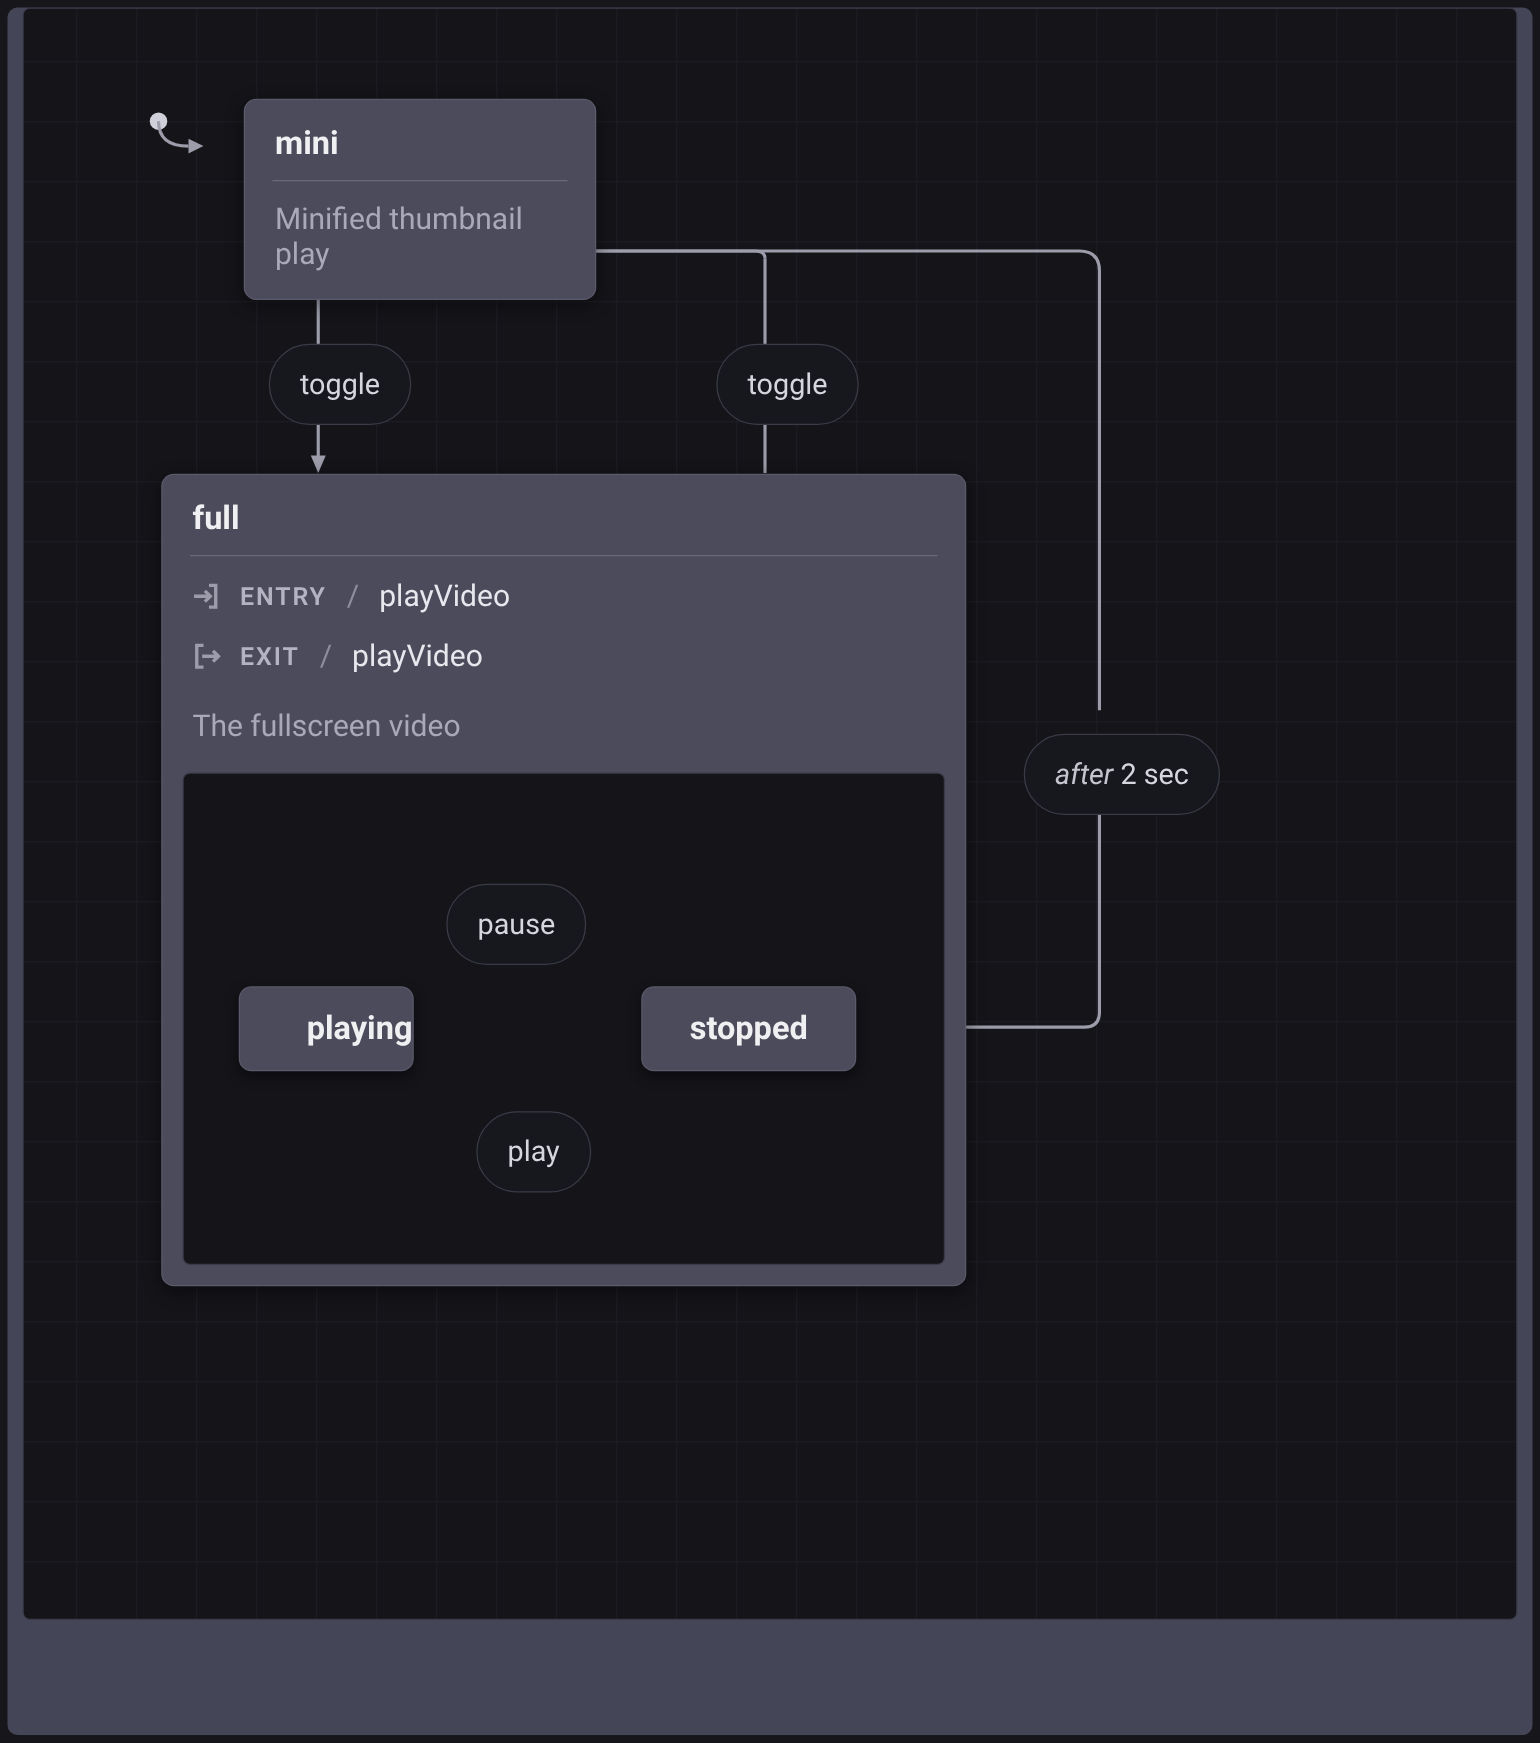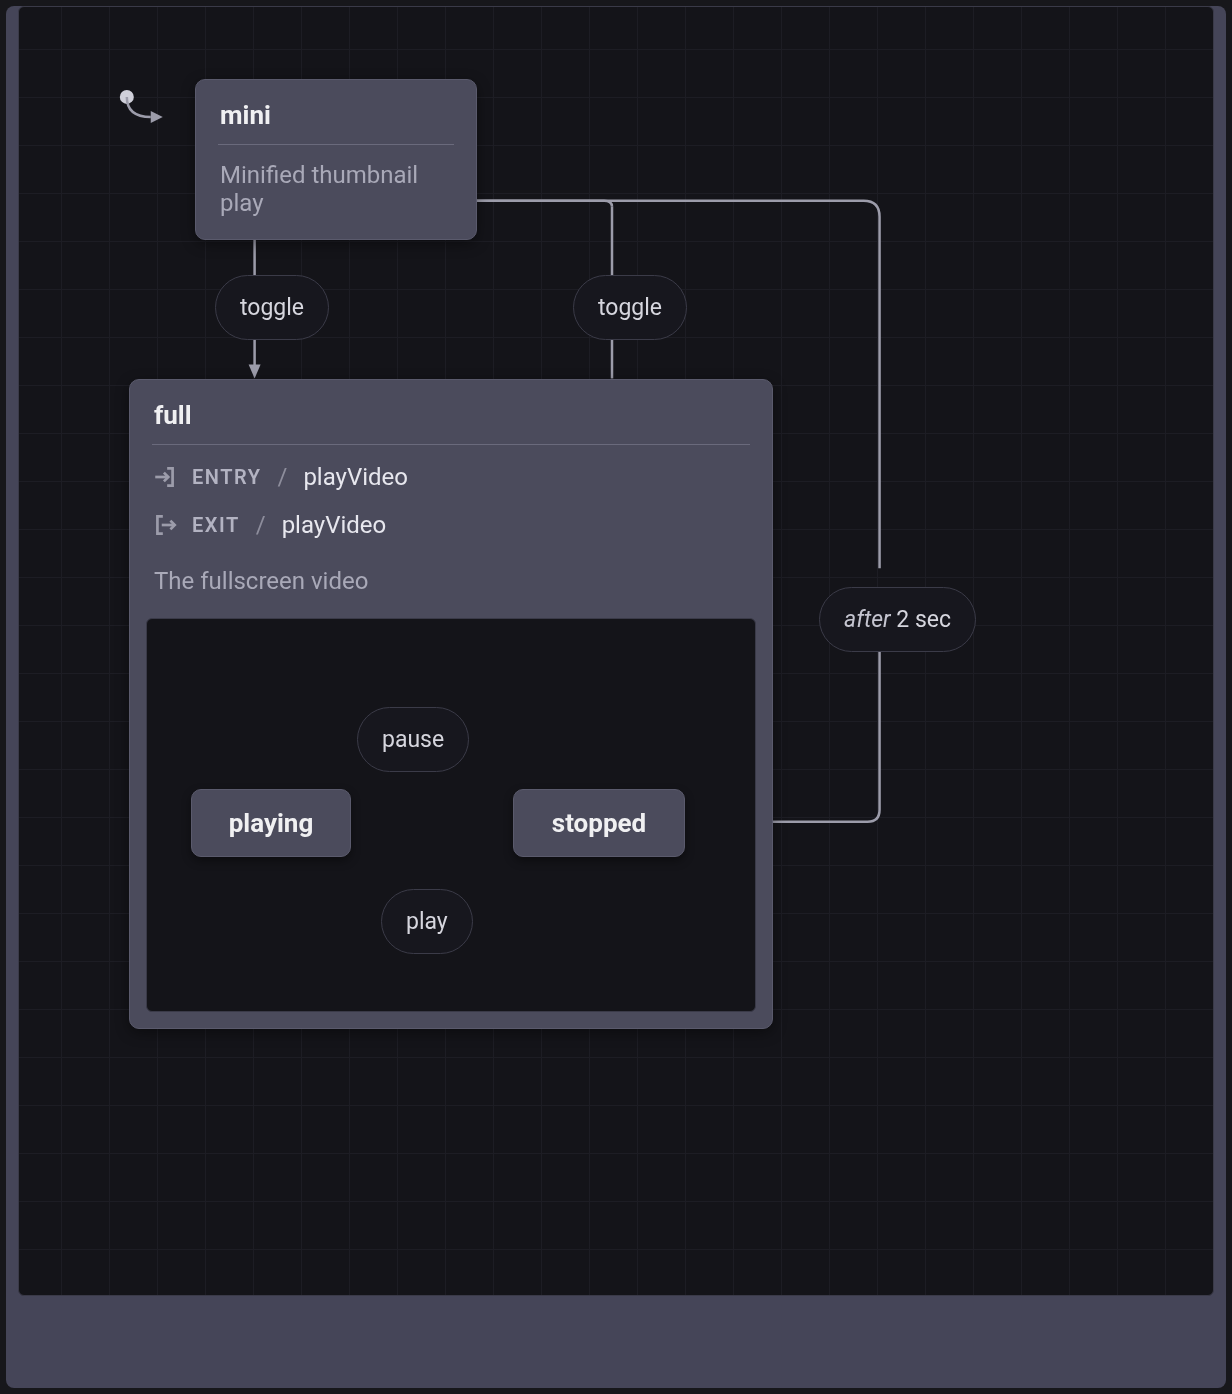--- a/index.html
+++ b/index.html
@@ -225,21 +225,21 @@
           <span class="action-slash">/</span>
           <span class="action-val">playVideo</span>
         </div>
       </div>
 
       <div class="node-desc" style="padding-top:18px;">The fullscreen video</div>
 
       <div class="compound-inner" style="left:16px; right:16px; top:238px; bottom:16px;"></div>
     </div>
 
-    <div class="leaf-node" style="left:172px; top:782px; width:160px; height:68px;">
+    <div class="leaf-node" style="left:172px; top:782px; width:140px; height:68px;justify-content:flex-end;">
       <span>playing</span>
     </div>
 
     <div class="leaf-node" style="left:494px; top:782px; width:172px; height:68px;">
       <span>stopped</span>
     </div>
 
     <div class="pill" style="left:338px; top:700px;">
       <span>pause</span>
     </div>

